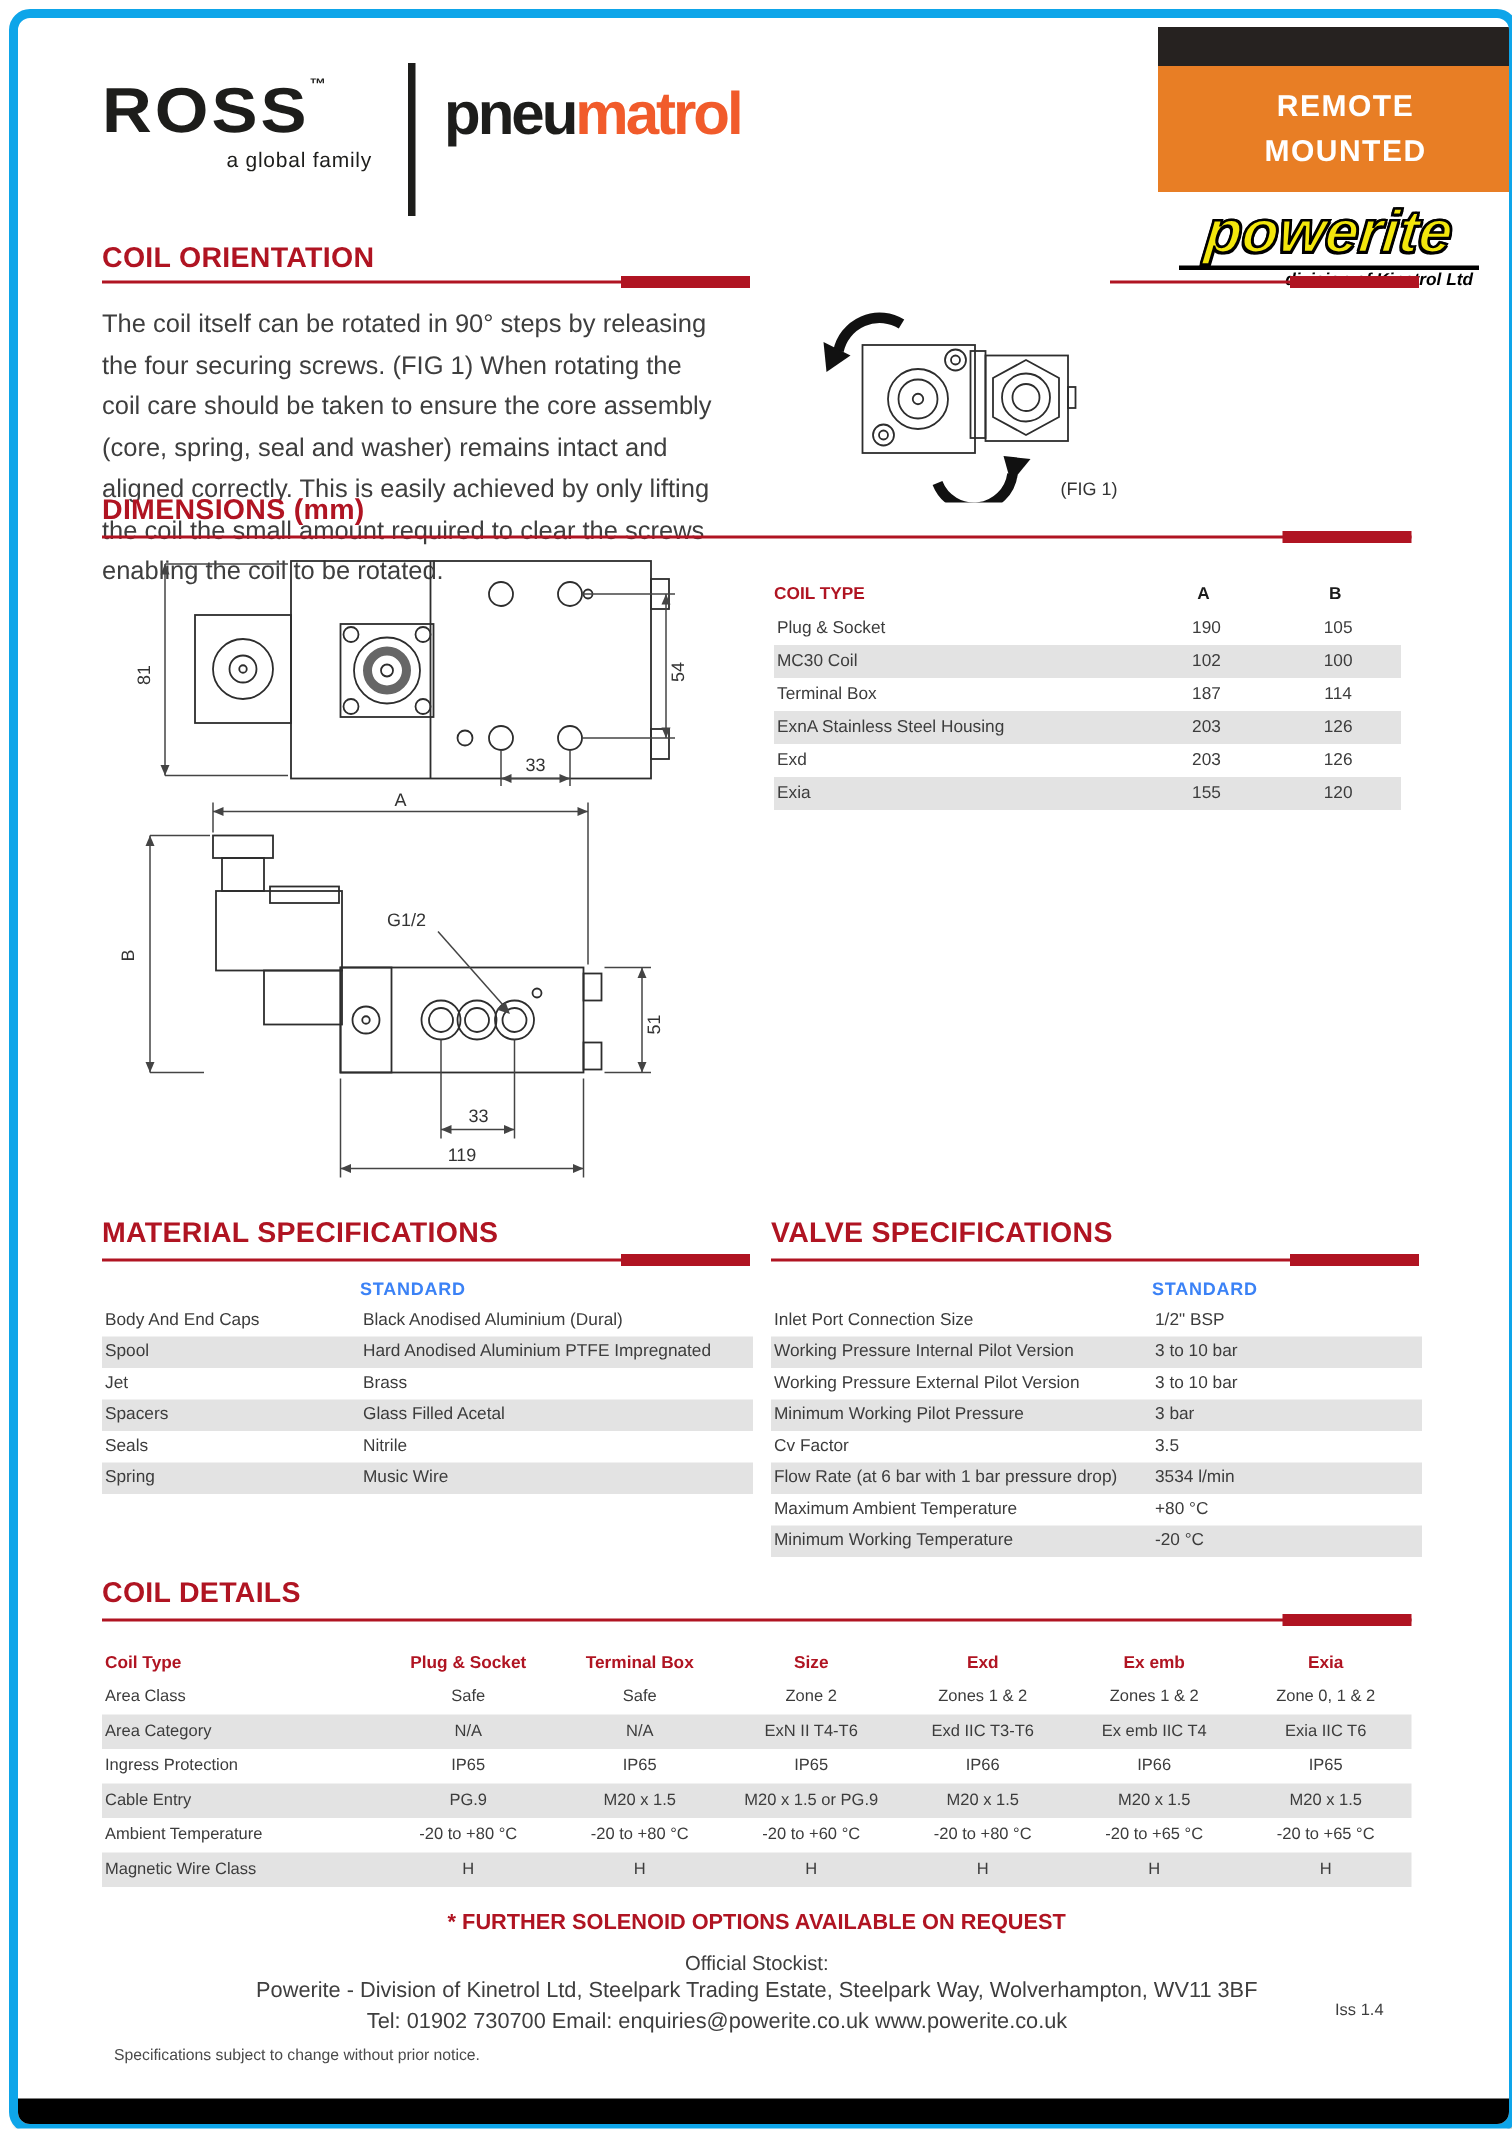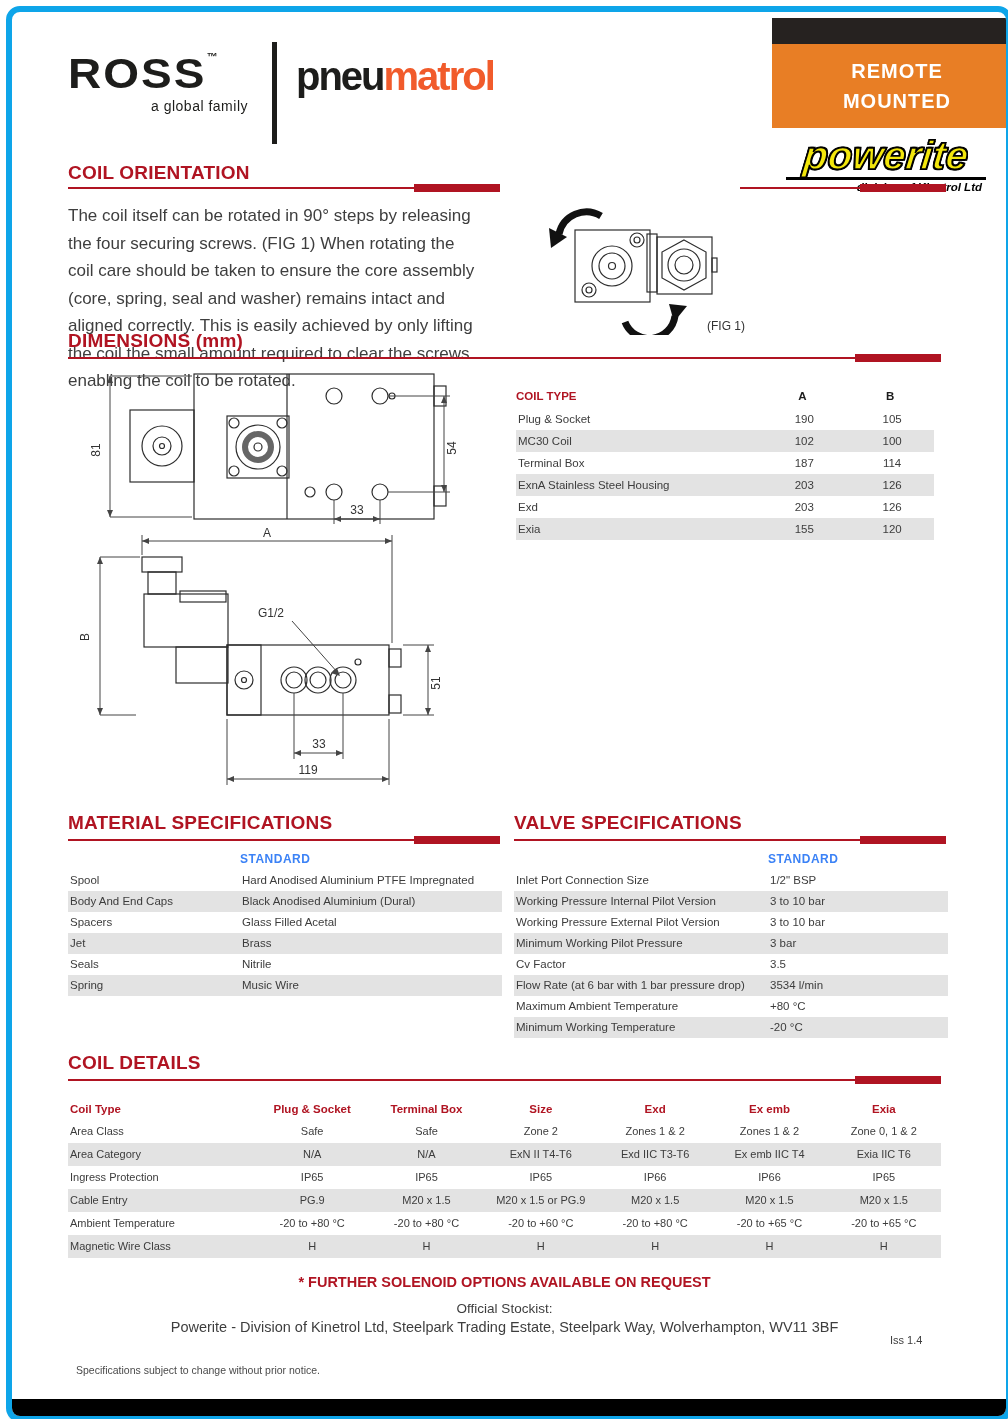--- a/index.html
+++ b/index.html
@@ -283,34 +283,34 @@
   </svg>
 
   <div class="h-red" style="left:56px;top:800px;">MATERIAL SPECIFICATIONS</div>
   <div class="rule" style="left:56px;top:824px;width:432px;">
       <span class="thick"></span>
     </div>
   <div class="spec-head" style="left:228px;top:840px;">STANDARD</div>
   <div class="spec-table mat" style="left:56px;top:858px;">
     <div>
         <div class="row">
+          <div class="cell">Body And End Caps</div>
+          <div class="cell">Black Anodised Aluminium (Dural)</div>
+        </div>
+        <div class="row">
           <div class="cell">Spool</div>
           <div class="cell">Hard Anodised Aluminium PTFE Impregnated</div>
         </div>
         <div class="row">
-          <div class="cell">Body And End Caps</div>
-          <div class="cell">Black Anodised Aluminium (Dural)</div>
+          <div class="cell">Jet</div>
+          <div class="cell">Brass</div>
         </div>
         <div class="row">
           <div class="cell">Spacers</div>
           <div class="cell">Glass Filled Acetal</div>
-        </div>
-        <div class="row">
-          <div class="cell">Jet</div>
-          <div class="cell">Brass</div>
         </div>
         <div class="row">
           <div class="cell">Seals</div>
           <div class="cell">Nitrile</div>
         </div>
         <div class="row">
           <div class="cell">Spring</div>
           <div class="cell">Music Wire</div>
         </div>
       </div>
@@ -426,16 +426,17 @@
           <div class="cell">H</div>
           <div class="cell">H</div>
           <div class="cell">H</div>
         </div>
       </div>
   </div>
 
   <div class="note">* FURTHER SOLENOID OPTIONS AVAILABLE ON REQUEST</div>
   <div class="f-stockist">Official Stockist:</div>
   <div class="f-addr">Powerite - Division of Kinetrol Ltd, Steelpark Trading Estate, Steelpark Way, Wolverhampton, WV11 3BF</div>
+  <div class="f-contact">Tel: 01902 730700    Email: enquiries@powerite.co.uk    www.powerite.co.uk</div>
   <div class="f-iss">Iss 1.4</div>
   <div class="f-disc">Specifications subject to change without prior notice.</div>
   <div class="bottom-bar"></div>
 </div>
 
 </body></html>

